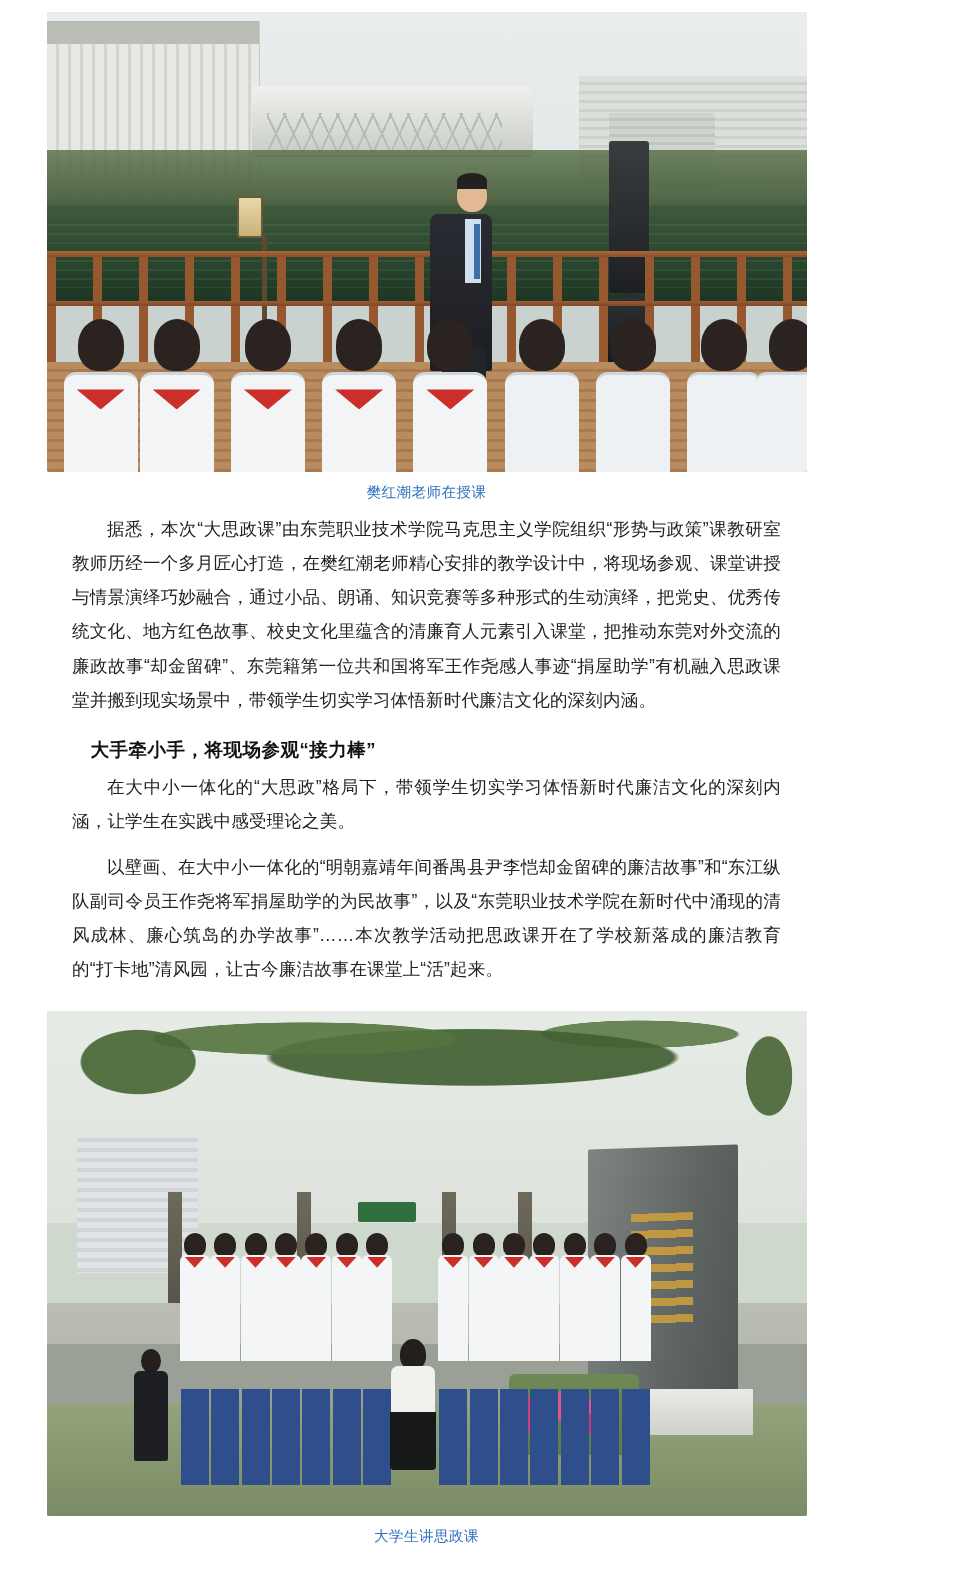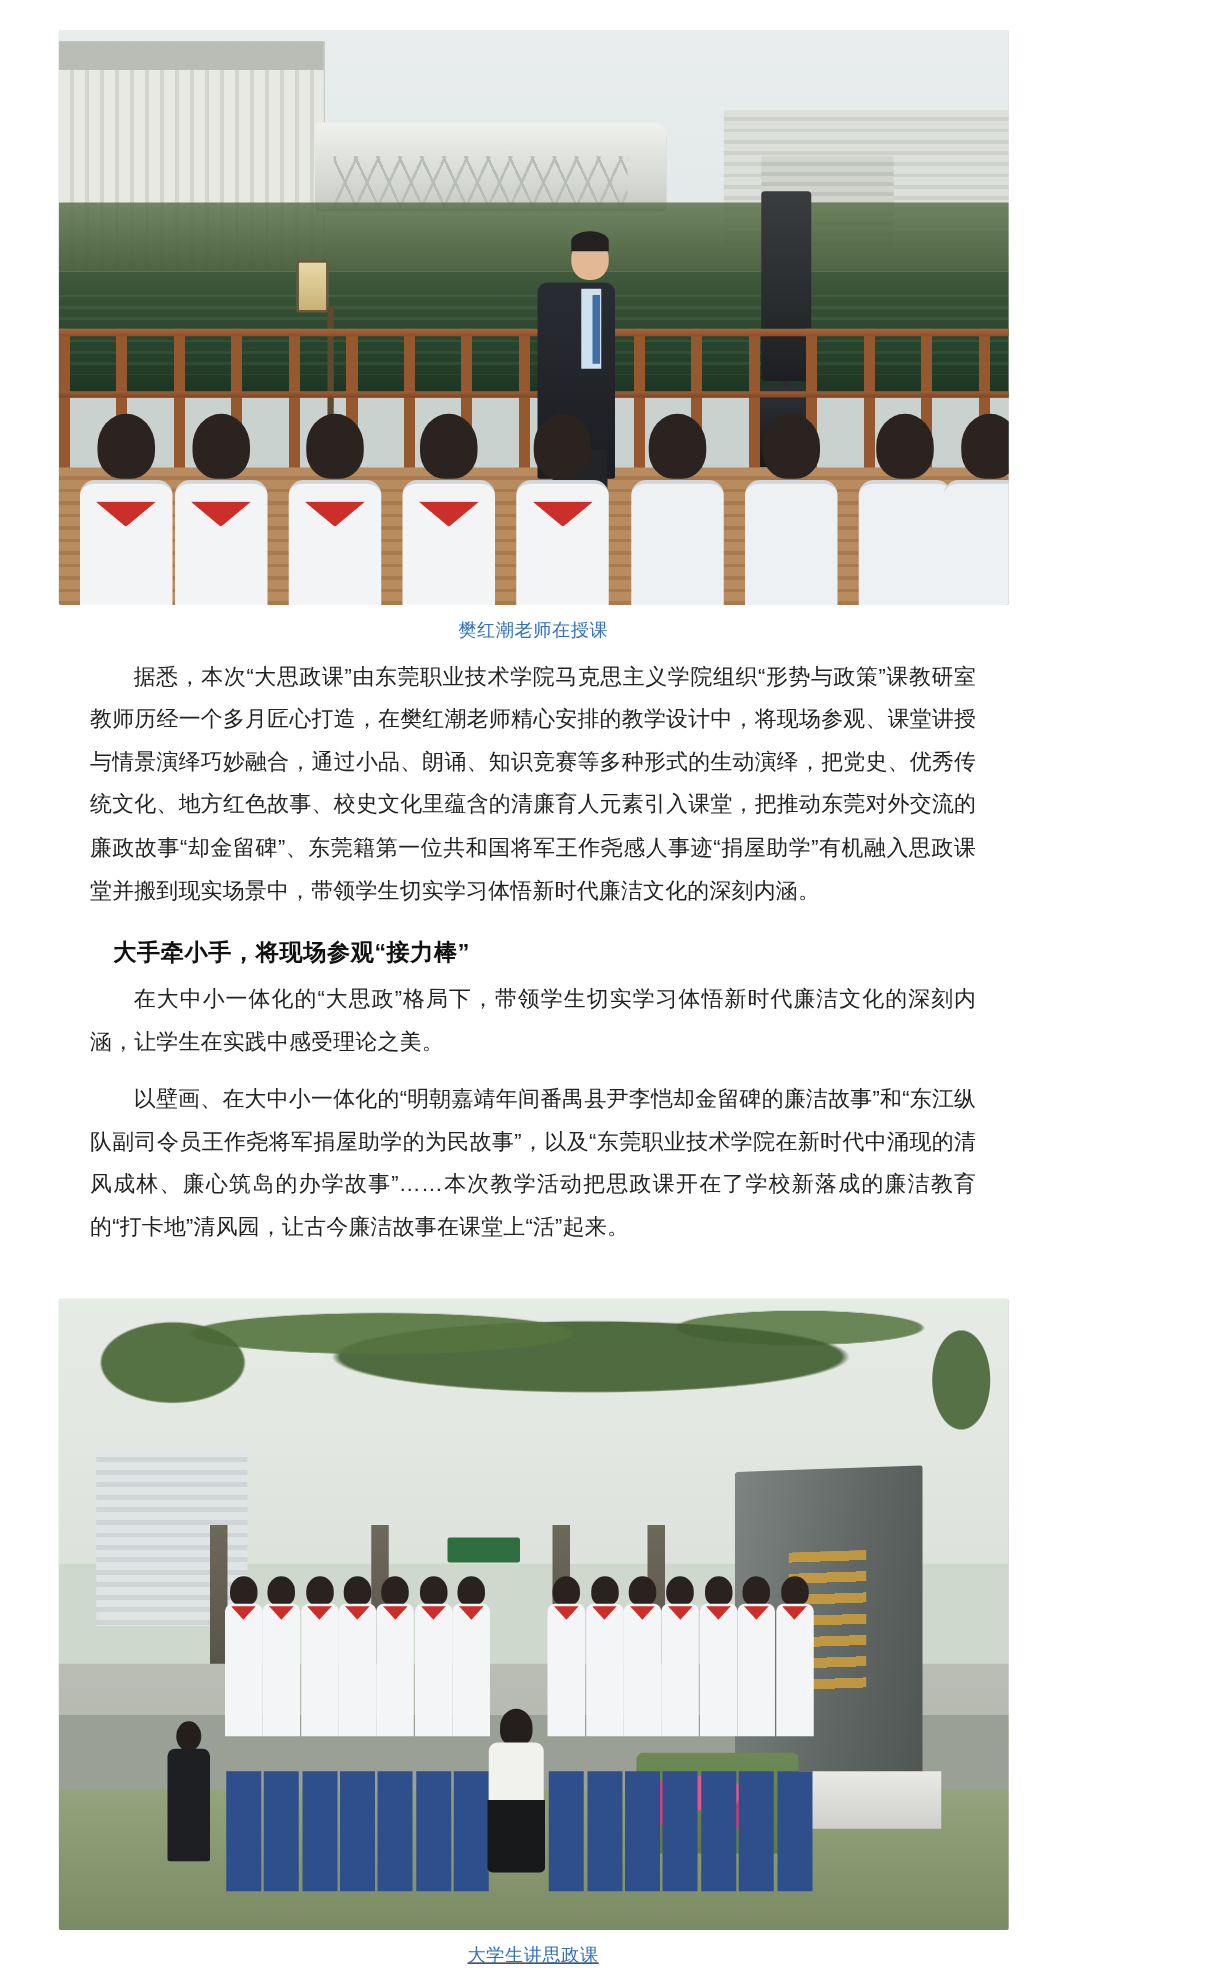--- a/index.html
+++ b/index.html
@@ -8,21 +8,21 @@
     background: #ffffff;
   }
   body {
     width: 973px;
     font-family: "Liberation Sans", sans-serif;
     color: #1a1a1a;
   }
   .page {
     width: 853px;
     position: relative;
-    padding-top: 24px;
+    padding-top: 12px;
     box-sizing: border-box;
   }
   .figure {
     width: 760px;
     margin: 0 auto;
   }
   .figure-img {
     width: 760px;
     height: 460px;
     border-radius: 2px;
@@ -396,21 +396,21 @@
   <p class="body-text">据悉，本次“大思政课”由东莞职业技术学院马克思主义学院组织“形势与政策”课教研室教师历经一个多月匠心打造，在樊红潮老师精心安排的教学设计中，将现场参观、课堂讲授与情景演绎巧妙融合，通过小品、朗诵、知识竞赛等多种形式的生动演绎，把党史、优秀传统文化、地方红色故事、校史文化里蕴含的清廉育人元素引入课堂，把推动东莞对外交流的廉政故事“却金留碑”、东莞籍第一位共和国将军王作尧感人事迹“捐屋助学”有机融入思政课堂并搬到现实场景中，带领学生切实学习体悟新时代廉洁文化的深刻内涵。</p>
 
   <h2 class="section-heading">大手牵小手，将现场参观“接力棒”</h2>
 
   <p class="body-text">在大中小一体化的“大思政”格局下，带领学生切实学习体悟新时代廉洁文化的深刻内涵，让学生在实践中感受理论之美。</p>
 
   <p class="body-text">以壁画、在大中小一体化的“明朝嘉靖年间番禺县尹李恺却金留碑的廉洁故事”和“东江纵队副司令员王作尧将军捐屋助学的为民故事”，以及“东莞职业技术学院在新时代中涌现的清风成林、廉心筑岛的办学故事”……本次教学活动把思政课开在了学校新落成的廉洁教育的“打卡地”清风园，让古今廉洁故事在课堂上“活”起来。</p>
 
   <div class="spacer-md"></div>
 
-  <figure class="figure" style="margin:16px auto;text-decoration:underline;">
+  <figure class="figure" style="margin:0 auto;">
     <div class="figure-img" style="height:505px;">
       <div class="img2">
         <div class="sky2"></div>
         <div class="bldg2"></div>
         <div class="canopy"></div>
         <div class="trunk" style="left:16%;"></div>
         <div class="trunk" style="left:33%;"></div>
         <div class="trunk" style="left:52%;"></div>
         <div class="trunk" style="left:62%;"></div>
         <div class="ground2"></div>

